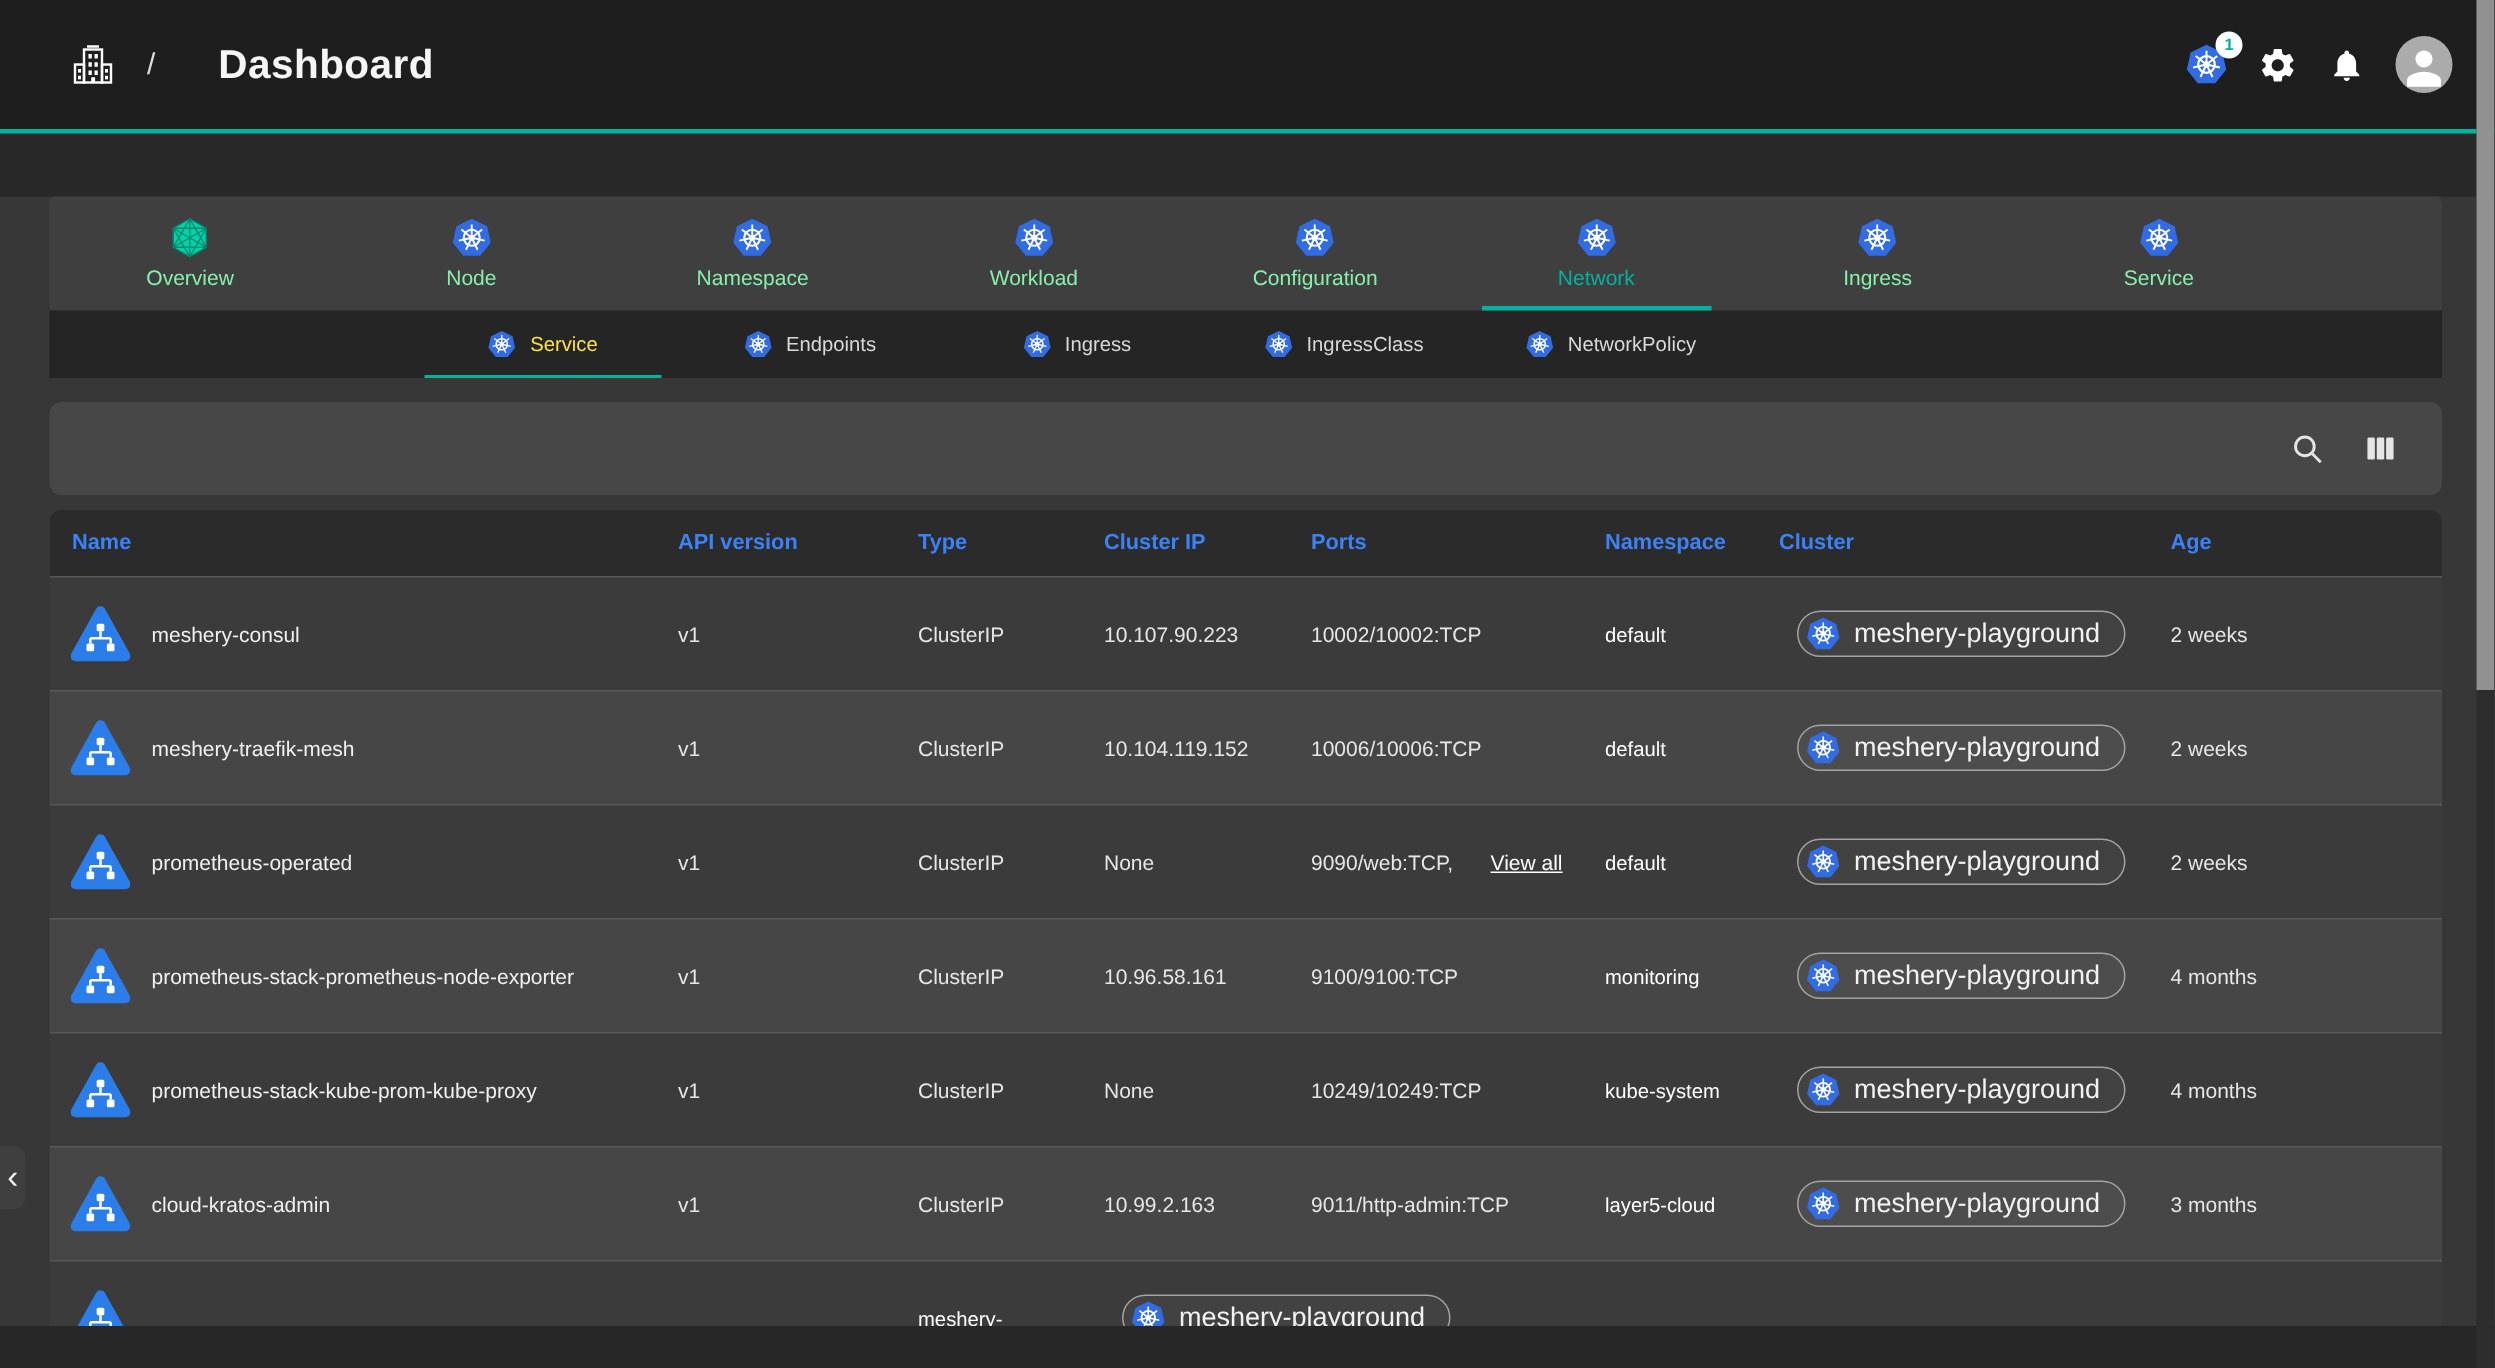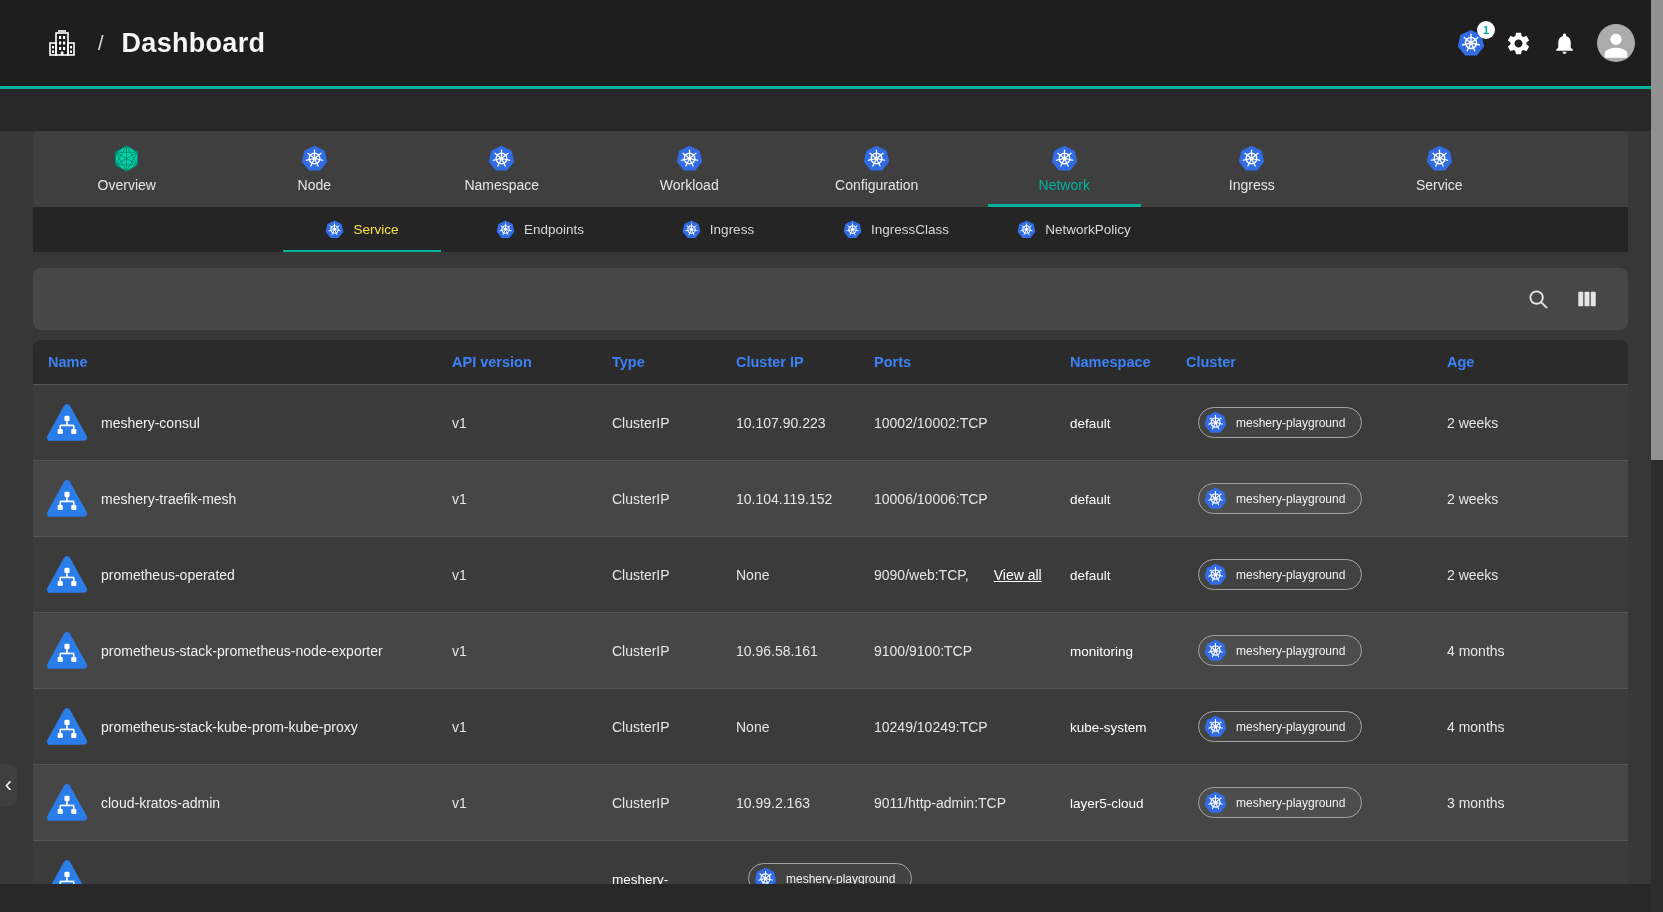--- a/index.html
+++ b/index.html
@@ -8,35 +8,35 @@
     position:relative; background:#373737;
     font-family:"Liberation Sans", sans-serif; color:#e8e8e8;
   }
   
   .header { position:absolute; top:0; left:0; width:1663px; height:86px;
     background:#1e1e1e; display:flex; align-items:center; padding-left:46px; z-index:2; }
   .accent-line { position:absolute; top:86px; left:0; width:1663px; height:3px; background:#00B39F; z-index:2; }
   .dark-strip { position:absolute; top:89px; left:0; width:1663px; height:42px; background:#282828; }
   .org-icon svg { display:block; }
   .crumb-sep { color:#dcdcdc; font-size:20px; margin:0 18px 0 20px; }
-  .page-title { font-size:27px; font-weight:bold; color:#f5f5f5; letter-spacing:.3px; }
+  .page-title { font-size:27px; font-weight:bold; color:#f5f5f5; letter-spacing:.3px;margin-left:24px; }
   .header-right { margin-left:auto; display:flex; align-items:center; gap:20px; padding-right:28px; }
   .hicon { position:relative; display:flex; align-items:center; justify-content:center; cursor:pointer; }
   .badge { position:absolute; top:-8px; right:-10px; width:18px; height:18px; border-radius:50%;
     background:#ffffff; color:#00B39F; font-size:11px; font-weight:bold;
     display:flex; align-items:center; justify-content:center; }
   .avatar { width:38px; height:38px; border-radius:50%; background:#ababab;
     display:flex; align-items:flex-end; justify-content:center; overflow:hidden; cursor:pointer; }
   
   .tab-card { position:absolute; top:131px; left:33px; width:1595px; z-index:1; }
   .tabs-row { height:76px; background:#3f3f3f; border-radius:4px 4px 0 0;
     display:flex; padding-right:95px; }
   .tab { flex:1; display:flex; flex-direction:column; align-items:center; justify-content:center;
     gap:5px; position:relative; cursor:pointer; }
-  .tab-label { font-size:14px; color:#e5e5e5; }
+  .tab-label { font-size:14px; color:#86efac; }
   .tab.active .tab-label { color:#00B39F; }
   .tab.active::after { content:""; position:absolute; bottom:0; left:17px; right:17px; height:3px; background:#00B39F; }
   .subtabs-row { height:45px; background:#252525; display:flex; align-items:stretch; padding-left:240px; }
   .subtab { width:178px; display:flex; align-items:center; justify-content:center; gap:9px;
     position:relative; cursor:pointer; }
   .subtab-label { font-size:13.5px; color:#d8d8d8; }
   .subtab.active .subtab-label { color:#fde047; }
   .subtab.active::after { content:""; position:absolute; bottom:0; left:10px; right:10px; height:2.5px; background:#00B39F; }
   
   .toolbar { position:absolute; top:268px; left:33px; width:1595px; height:62px;
@@ -51,21 +51,21 @@
   .th { font-size:14.5px; font-weight:bold; color:#3b82f6; padding-left:15px; cursor:pointer; }
   .trow { height:76px; border-top:1px solid #575757; background:#3b3b3b; cursor:pointer; }
   .trow:nth-child(even) { background:#464646; }
   .cell { font-size:14px; color:#e6e6e6; padding-left:15px; white-space:nowrap; }
   .name-cell { display:flex; align-items:center; gap:14px; padding-left:14px; }
   .name-text { font-size:14px; color:#f0f0f0; }
   .ns-link { color:#ffffff; font-size:13.5px; cursor:pointer; }
   .view-all { color:#ffffff; text-decoration:underline; margin-left:25px; cursor:pointer; }
   .chip { display:inline-flex; align-items:center; gap:9px; height:31px; border:1px solid #a3a3a3;
     border-radius:16px; padding:0 16px 0 5px; background:rgba(255,255,255,.04); margin-left:12px; cursor:pointer; }
-  .chip-label { font-size:12px; color:#f2f2f2; }
+  .chip-label { font-size:18px; color:#f2f2f2; }
   .age-col { padding-left:27px; }
   
   .footer-band { position:absolute; left:0; top:884px; width:1663px; height:28px; background:#272727; z-index:3; }
   .left-handle { position:absolute; left:0; top:764px; width:17px; height:42px; background:#3f3f3f;
     border-radius:0 8px 8px 0; display:flex; align-items:center; justify-content:center;
     color:#f0f0f0; font-size:22px; cursor:pointer; z-index:4; }
   .scrollbar { position:absolute; right:0; top:0; width:12px; height:912px; background:#2d2d2d; z-index:5; }
   .scroll-thumb { position:absolute; top:0; left:0; width:12px; height:460px; background:#919191; cursor:grab; }
   .hidden-defs { position:absolute; width:0; height:0; overflow:hidden; }
 </style>

